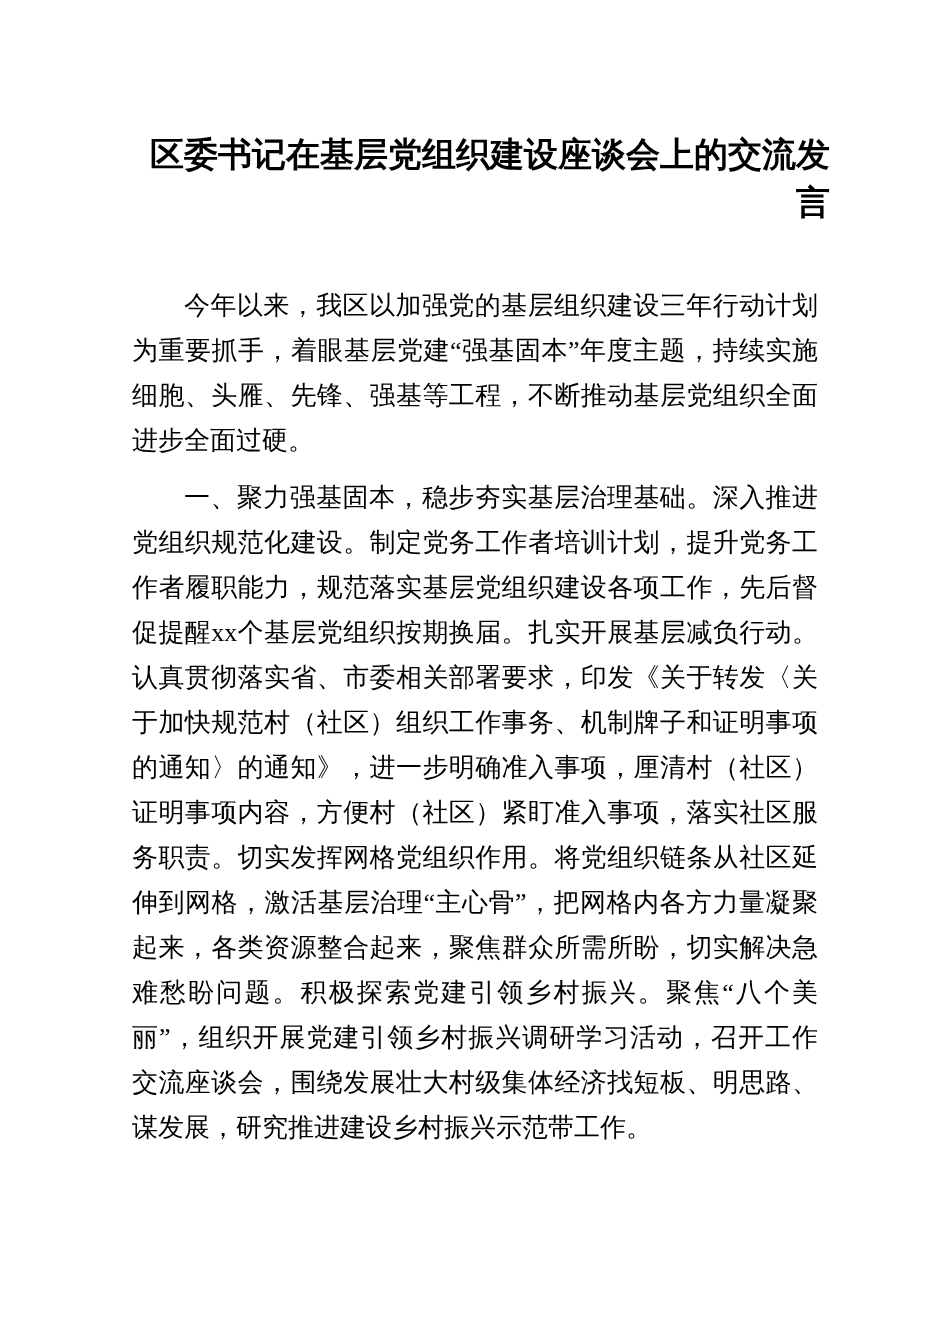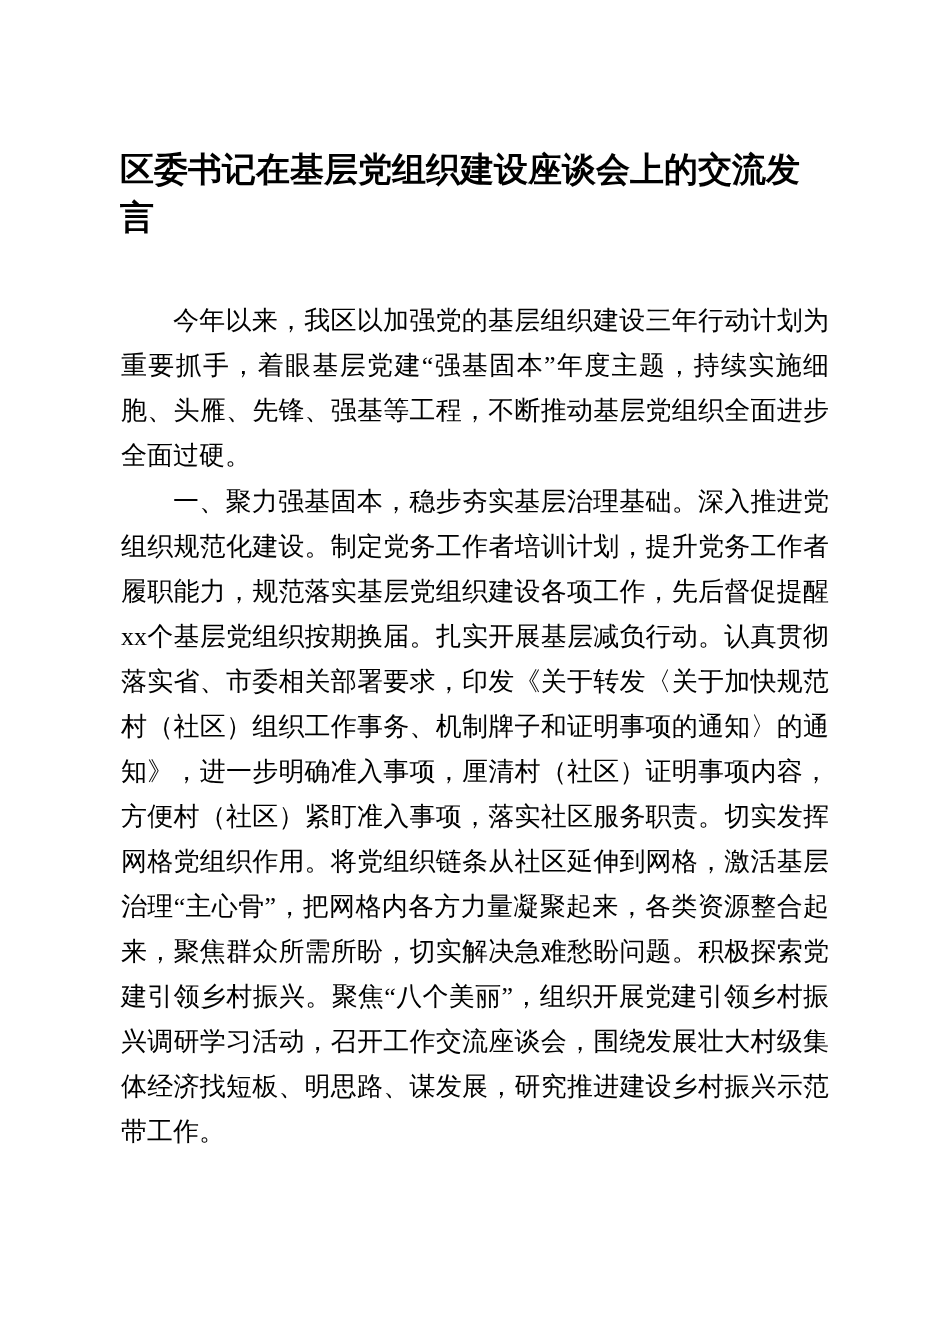--- a/index.html
+++ b/index.html
@@ -15,30 +15,30 @@
     background: #ffffff;
     box-sizing: border-box;
     padding: 130px 120px 0 120px;
     font-family: "Liberation Serif", "DejaVu Serif", serif;
     color: #000000;
     overflow: hidden;
   }
   .doc-title {
     font-size: 34px;
     font-weight: 700;
-    text-align: left;
+    text-align: right;
     line-height: 48px;
-    margin: 16px 0 56px 0;
+    margin: 1px 0 56px 0;
   }
   .para {
     font-size: 26px;
     line-height: 45px;
     text-align: justify;
     text-indent: 2em;
-    margin: 1px;
+    margin: 12px;
   }
   .bold-run {
     font-weight: 400;
   }
 </style>
 </head>
 <body>
 
 <div class="page">
 

